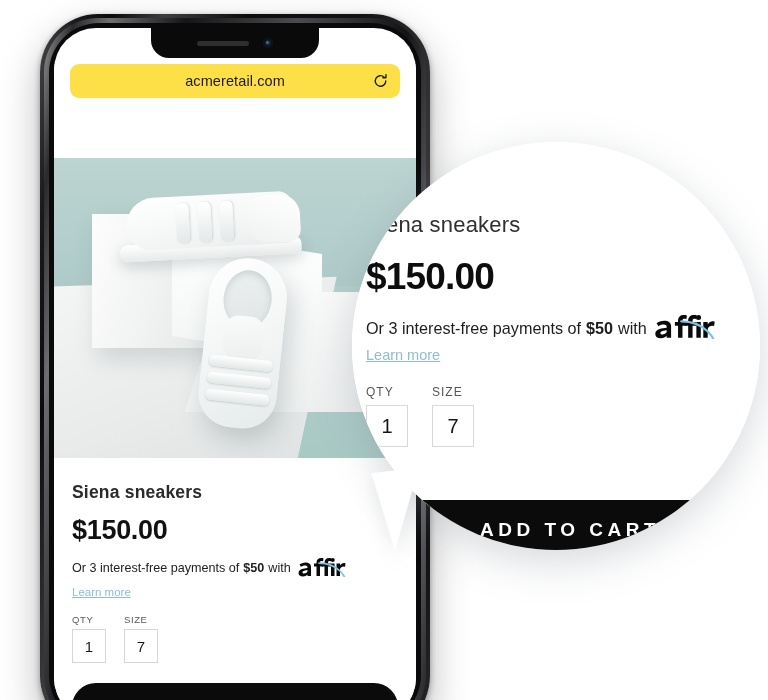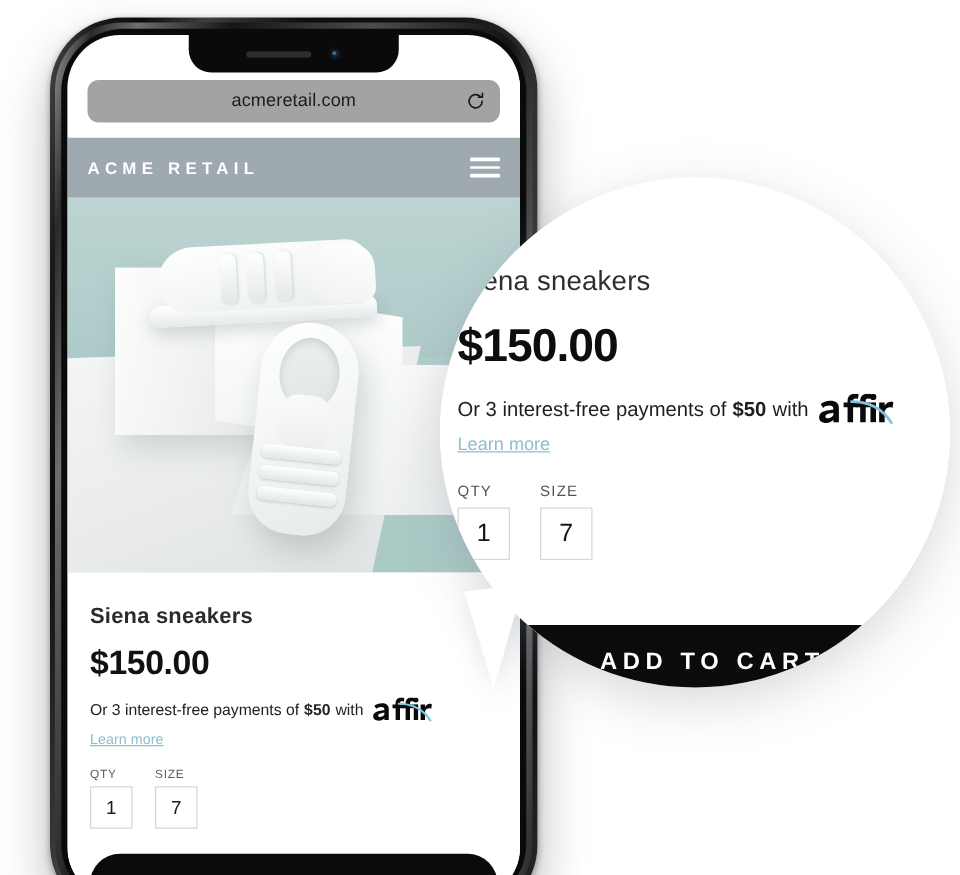--- a/index.html
+++ b/index.html
@@ -113,21 +113,21 @@
     height: 46px;
     padding: 0 16px;
     box-sizing: border-box;
     background: #ffffff;
     z-index: 20;
   }
   .url-bar {
     position: relative;
     height: 34px;
     border-radius: 9px;
-    background: #a3a3a3;
+    background: #fde047;
     display: flex;
     align-items: center;
     justify-content: center;
   }
   .url-text {
     font-size: 14.5px;
     color: #1c1c1e;
     letter-spacing: .1px;
   }
   .reload-icon {
@@ -535,28 +535,20 @@
           <span class="url-text">acmeretail.com</span>
           <span class="reload-icon">
             <svg width="17" height="17" viewBox="0 0 20 20" fill="none">
               <path d="M16.2 10a6.2 6.2 0 1 1-1.9-4.5" stroke="#1c1c1e" stroke-width="1.6" stroke-linecap="round"></path>
               <path d="M16.4 2.6v3.6h-3.6" stroke="#1c1c1e" stroke-width="1.6" stroke-linecap="round" stroke-linejoin="round"></path>
             </svg>
           </span>
         </div>
       </div>
 
-      <div class="site-header">
-        <div class="brand">ACME RETAIL</div>
-        <div class="hamburger">
-          <span></span>
-            <span></span>
-            <span></span>
-        </div>
-      </div>
 
       <div class="hero">
         <div class="hero-bg-top"></div>
         <div class="hero-bg-floor"></div>
         <div class="hero-sheet"></div>
         <div class="hero-sheet2"></div>
         <div class="hero-box"></div>
         <div class="hero-box-top"></div>
 
         <div class="shoe-a">

